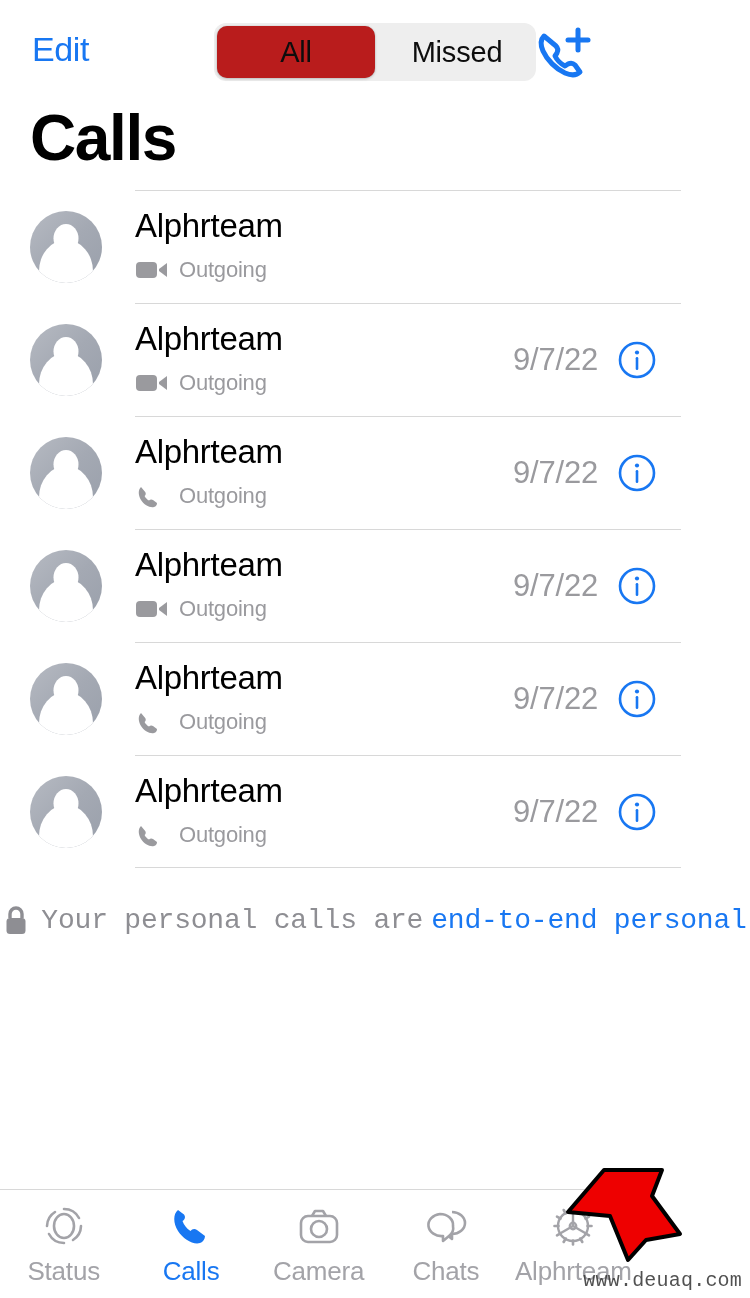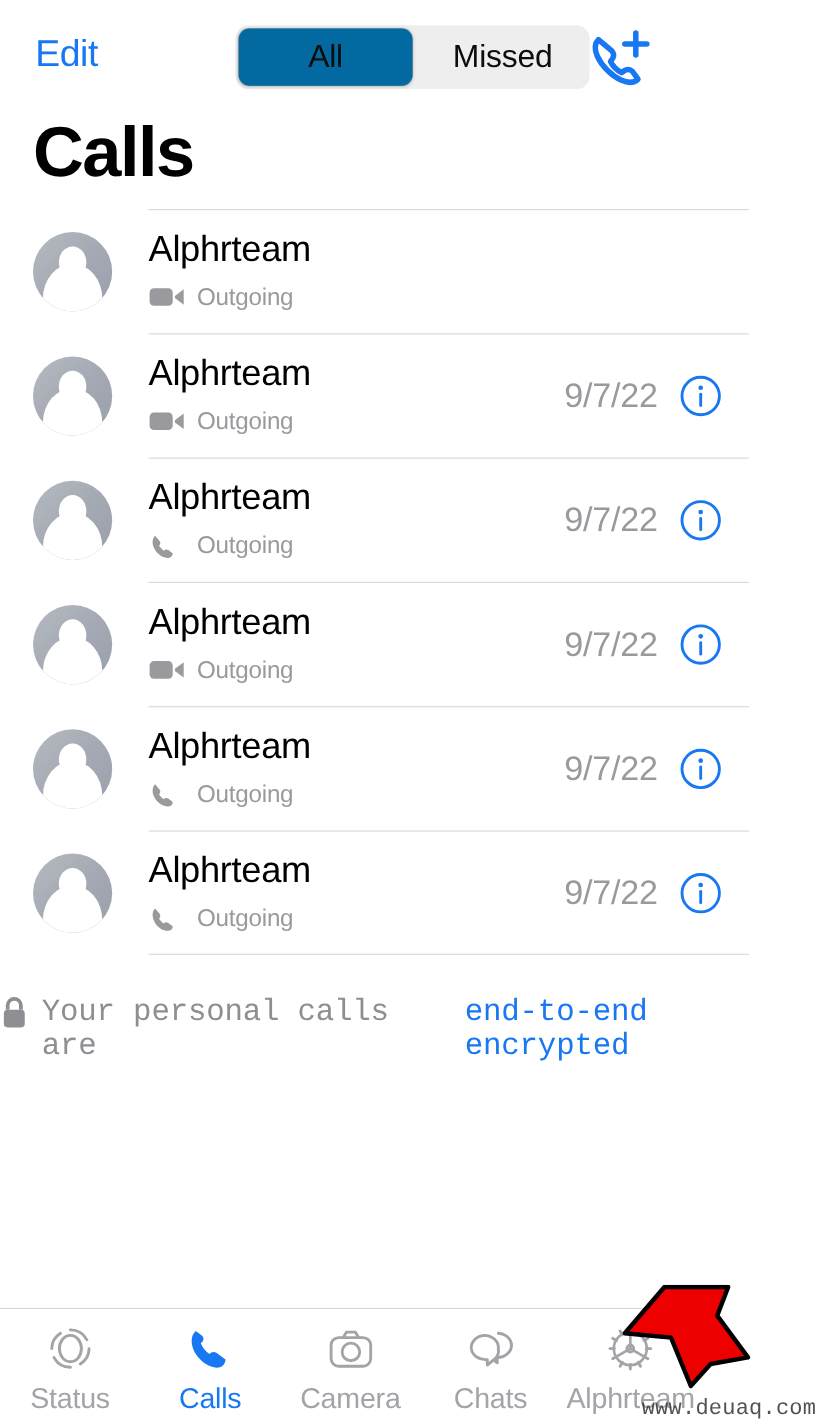--- a/index.html
+++ b/index.html
@@ -55,21 +55,21 @@
     align-items: center;
     justify-content: center;
     font-size: 29px;
     color: #0d0d0d;
     letter-spacing: -0.2px;
     cursor: pointer;
     border-radius: 10px;
     box-sizing: border-box;
   }
   .seg-item.selected {
-    background: #0369a1;
+    background: #b91c1c;
     box-shadow: 0 1px 3px rgba(0,0,0,0.20), 0 0 1px rgba(0,0,0,0.25);
     margin: 3px;
     height: calc(100% - 6px);
   }
   .newcall-btn {
     position: absolute;
     right: 26px;
     top: 18px;
     width: 62px;
     height: 60px;
@@ -474,21 +474,21 @@
   </div>
 
   <div class="encryption">
     <span class="lock-icon">
       <svg viewBox="0 0 26 32" width="26" height="32">
           <path d="M7 13 V9 a6 6 0 0 1 12 0 v4" fill="none" stroke="#8e8e93" stroke-width="3.4"></path>
           <rect x="3.5" y="13" width="19" height="16" rx="3.5" fill="#8e8e93"></rect>
         </svg>
     </span>
     <span class="enc-text">Your personal calls are</span>
-    <span class="enc-link">end-to-end encrypted</span>
+    <span class="enc-link">end-to-end personal</span>
   </div>
 
   <div class="tabbar">
 
     <div class="tab">
       <span class="tab-icon">
         <svg viewBox="0 0 48 48" width="48" height="48">
           <ellipse cx="24" cy="24" rx="10" ry="12" fill="none" stroke="#a3a3a8" stroke-width="2.6"></ellipse>
           <path d="M24 7 a17 17 0 0 1 15 9" fill="none" stroke="#a3a3a8" stroke-width="2.6" stroke-linecap="round"></path>
           <path d="M41 24 a17 17 0 0 1 -8 14" fill="none" stroke="#a3a3a8" stroke-width="2.6" stroke-linecap="round"></path>

